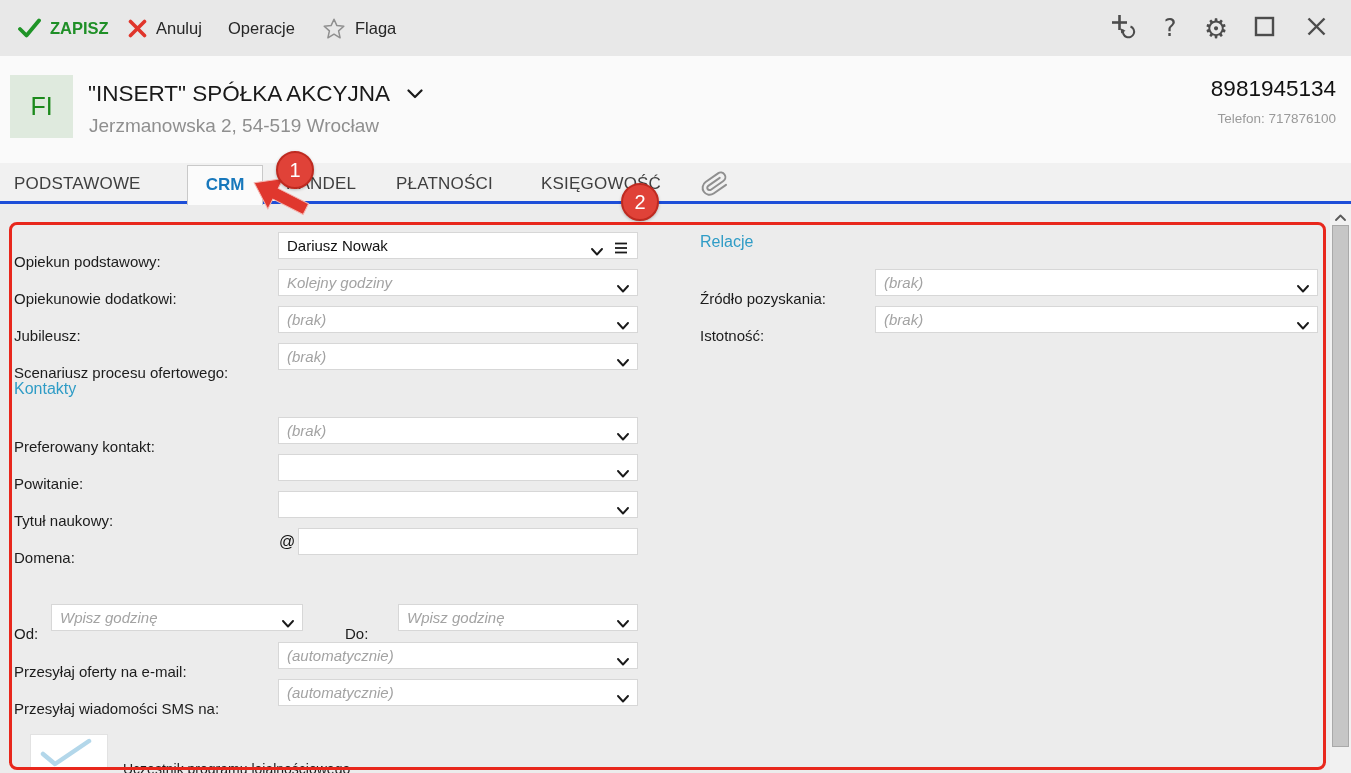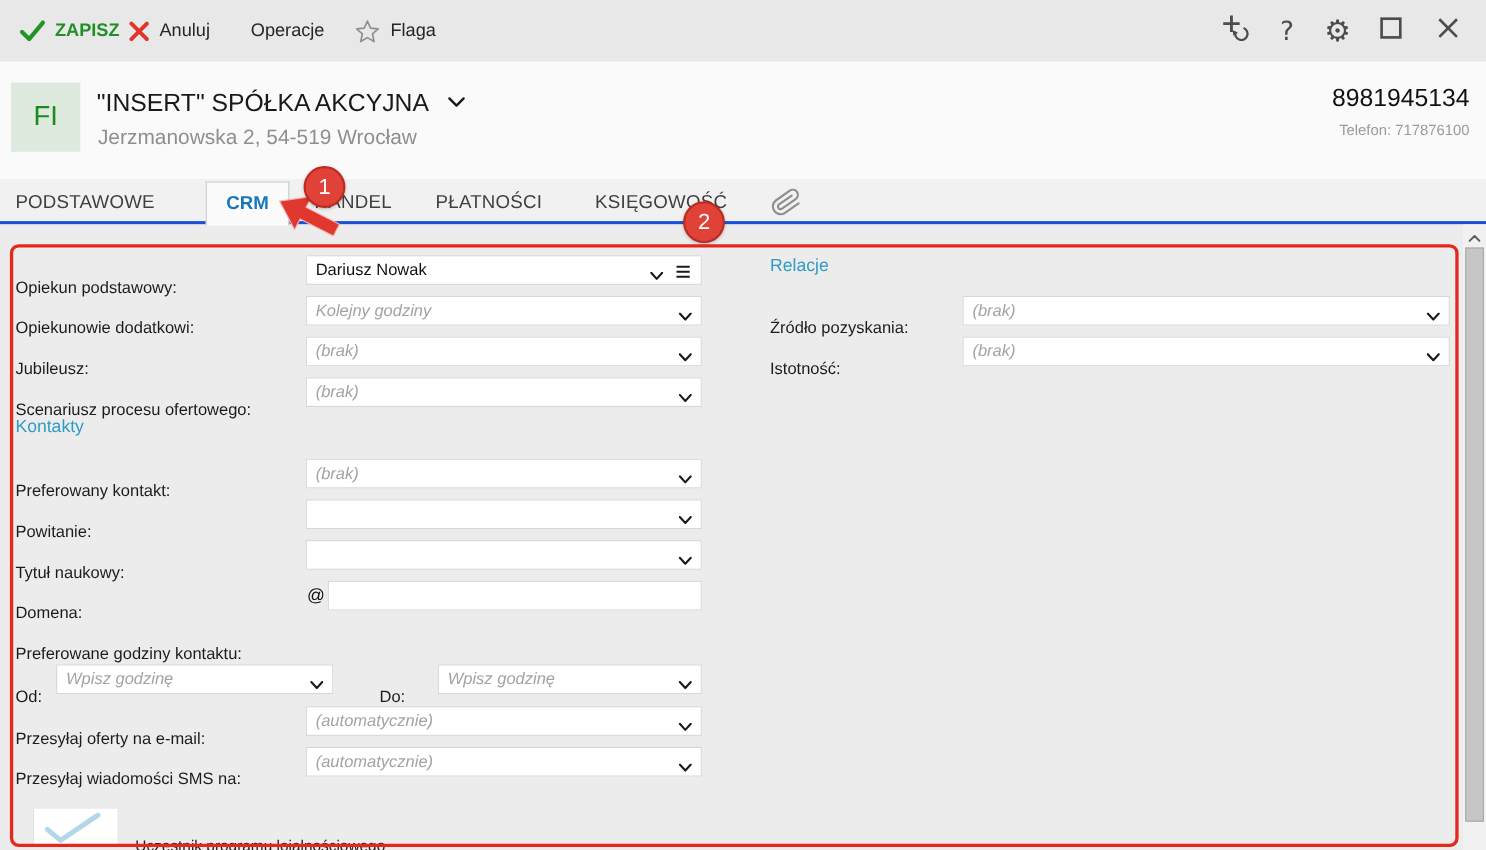--- a/index.html
+++ b/index.html
@@ -62,21 +62,21 @@
 
   <div class="toolbar">
     <div class="tb-btn" style="left:18px;">
       <span class="tb-ico">
         <svg width="23" height="22" viewBox="0 0 23 22">
             <polyline points="2,12 8.5,18.5 21,3.5" fill="none" stroke="#1f9427" stroke-width="3.8" stroke-linecap="round" stroke-linejoin="round"></polyline>
           </svg>
       </span>
       <span class="tb-label save-label">ZAPISZ</span>
     </div>
-    <div class="tb-btn" style="left:117px;">
+    <div class="tb-btn" style="left:128px;">
       <span class="tb-ico">
         <svg width="19" height="19" viewBox="0 0 19 19">
             <line x1="2.5" y1="2.5" x2="16.5" y2="16.5" stroke="#e0352b" stroke-width="3.6" stroke-linecap="round"></line>
             <line x1="16.5" y1="2.5" x2="2.5" y2="16.5" stroke="#e0352b" stroke-width="3.6" stroke-linecap="round"></line>
           </svg>
       </span>
       <span class="tb-label">Anuluj</span>
     </div>
     <div class="tb-btn" style="left:228px;">
       <span class="tb-label">Operacje</span>
@@ -159,21 +159,20 @@
 
     <div class="lbl" style="left:14px;top:28px;">Opiekun podstawowy:</div>
     <div class="lbl" style="left:14px;top:65px;">Opiekunowie dodatkowi:</div>
     <div class="lbl" style="left:14px;top:102px;">Jubileusz:</div>
     <div class="lbl" style="left:14px;top:139px;">Scenariusz procesu ofertowego:</div>
     <div class="sect" style="left:14px;top:176px;">Kontakty</div>
     <div class="lbl" style="left:14px;top:213px;">Preferowany kontakt:</div>
     <div class="lbl" style="left:14px;top:250px;">Powitanie:</div>
     <div class="lbl" style="left:14px;top:287px;">Tytuł naukowy:</div>
     <div class="lbl" style="left:14px;top:324px;">Domena:</div>
-    <div class="lbl" style="left:14px;top:361px;">Preferowane godziny kontaktu:</div>
     <div class="lbl" style="left:14px;top:400px;">Od:</div>
     <div class="lbl" style="left:345px;top:400px;">Do:</div>
     <div class="lbl" style="left:14px;top:438px;">Przesyłaj oferty na e-mail:</div>
     <div class="lbl" style="left:14px;top:475px;">Przesyłaj wiadomości SMS na:</div>
 
     <div class="field" style="left:278px;top:28px;width:360px;">
       <span class="val">Dariusz Nowak</span>
       <span class="chev" style="right:34px;"><svg width="12" height="8" viewBox="0 0 12 8">
             <polyline points="1,1 6,6.5 11,1" fill="none" stroke="#1a1a1a" stroke-width="1.9" stroke-linecap="round" stroke-linejoin="round"></polyline>
           </svg></span>

